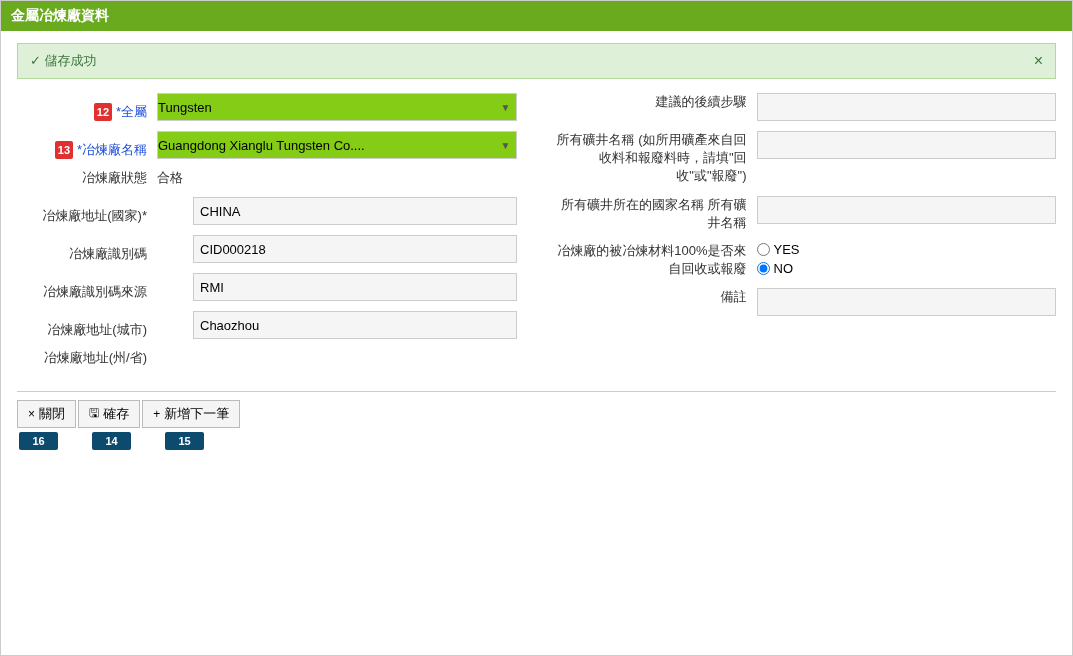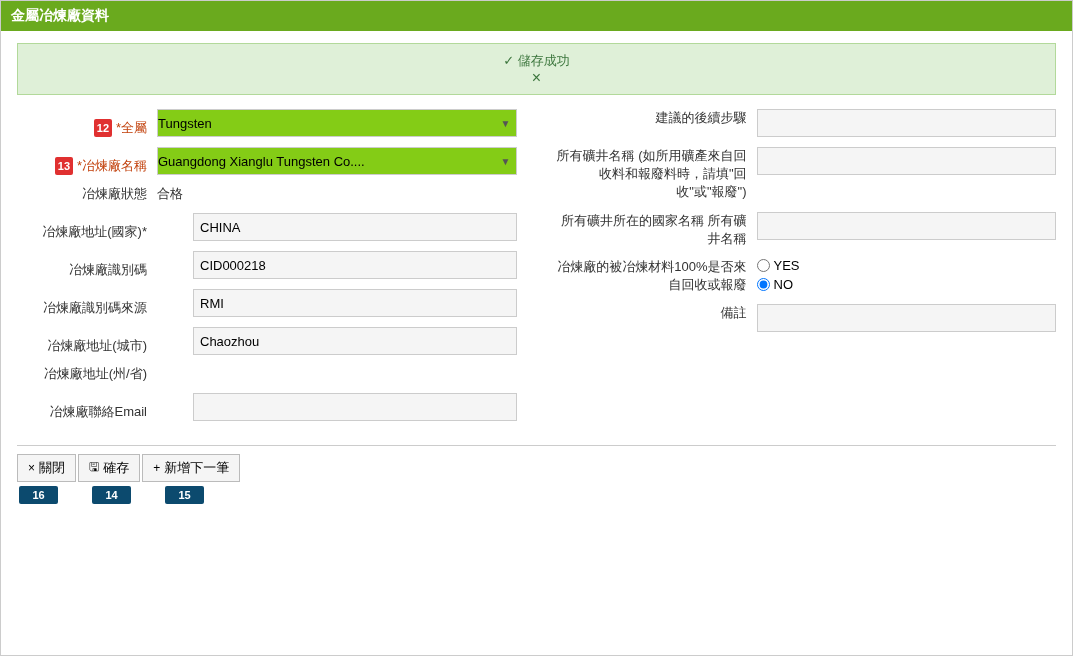--- a/index.html
+++ b/index.html
@@ -26,21 +26,20 @@
 
     .success-banner {
       background: #dff0d8;
       border: 1px solid #b2d99a;
       color: #3c763d;
       padding: 8px 12px;
       margin-bottom: 14px;
       display: flex;
       align-items: center;
       justify-content: space-between;
-      flex-direction: column;
     }
 
     .success-banner-text {
       font-size: 13px;
     }
 
     .success-close {
       cursor: pointer;
       color: #3c763d;
       font-size: 16px;
@@ -181,21 +180,21 @@
       text-align: right;
       padding-right: 10px;
       display: flex;
       align-items: center;
       justify-content: flex-end;
       flex-shrink: 0;
     }
 
     .form-label-text {
       font-size: 13px;
-      color: #c2410c;
+      color: #1d4ed8;
     }
 
     
     .footer-buttons {
       display: flex;
       gap: 0;
       margin-top: 14px;
       border-top: 1px solid #ccc;
       padding-top: 8px;
       position: relative;
@@ -307,24 +306,20 @@
         <div class="form-row">
           <div class="form-label">冶煉廠地址(城市)</div>
           <input type="text" class="form-control" value="Chaozhou" style="">
         </div>
 
         <div class="form-row">
           <div class="form-label">冶煉廠地址(州/省)</div>
         </div>
 
 
-        <div class="form-row">
-          <div class="form-label">冶煉廠聯絡Email</div>
-          <input type="email" class="form-control" value="" style="">
-        </div>
 
       </div>
 
       <div class="form-right">
 
         <div class="right-row">
           <div class="right-label">建議的後續步驟</div>
           <input type="text" class="right-control" value="" style="">
         </div>
 

